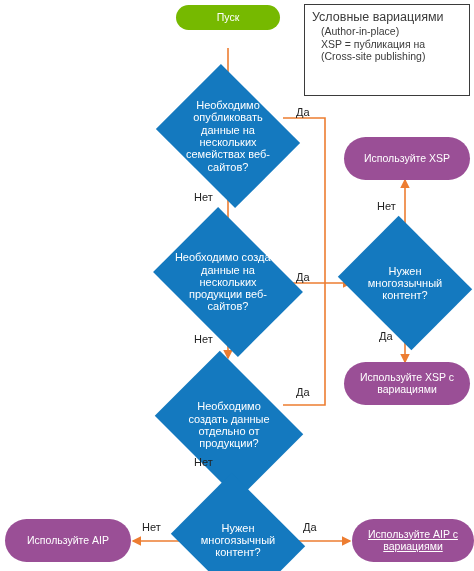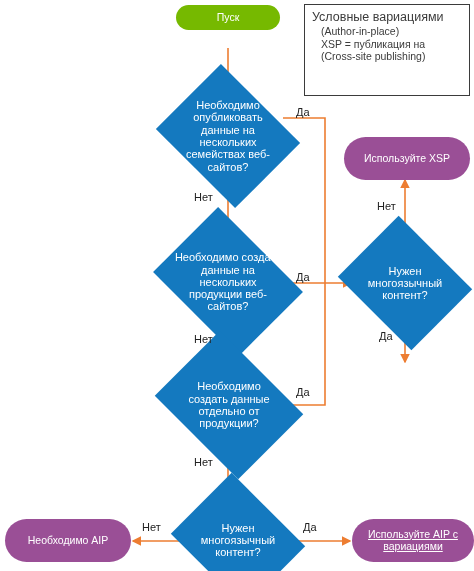--- a/index.html
+++ b/index.html
@@ -144,42 +144,45 @@
   <div class="node decision" style="left:172px; top:90px; width:112px; height:92px;">
     <span class="dshape"></span>
     <span class="dlabel">Необходимо опубликовать данные на нескольких семействах веб-сайтов?</span>
   </div>
 
   <div class="node decision" style="left:168px; top:236px; width:120px; height:92px;">
     <span class="dshape"></span>
     <span class="dlabel">Необходимо создать данные на нескольких продукции веб-сайтов?</span>
   </div>
 
-  <div class="node decision" style="left:170px; top:359px; width:118px; height:92px;justify-content:center;">
+  <div class="node decision" style="left:170px; top:379px; width:118px; height:92px;justify-content:center;">
     <span class="dshape"></span>
     <span class="dlabel">Необходимо создать данные отдельно от продукции?</span>
   </div>
 
   <div class="node decision" style="left:186px; top:497px; width:104px; height:86px;">
     <span class="dshape"></span>
     <span class="dlabel">Нужен многоязычный контент?</span>
   </div>
 
   <div class="node decision" style="left:353px; top:240px; width:104px; height:86px;">
     <span class="dshape"></span>
     <span class="dlabel">Нужен многоязычный контент?</span>
   </div>
 
   <div class="node terminator result" style="left:344px; top:137px; width:126px; height:43px;">
     <span>Используйте XSP</span>
   </div>
 
+  <div class="node terminator result" style="left:344px; top:362px; width:126px; height:43px;">
+    <span>Используйте XSP с вариациями</span>
+  </div>
 
   <div class="node terminator result" style="left:5px; top:519px; width:126px; height:43px;">
-    <span>Необходимо AIP</span>
+    <span>Используйте AIP</span>
   </div>
 
   <div class="node terminator result" style="left:352px; top:519px; width:122px; height:43px;text-decoration:underline;">
     <span>Используйте AIP с вариациями</span>
   </div>
 
   <div class="edge-label" style="left:296px; top:106px;">Да</div>
   <div class="edge-label" style="left:194px; top:191px;">Нет</div>
 
   <div class="edge-label" style="left:296px; top:271px;">Да</div>

